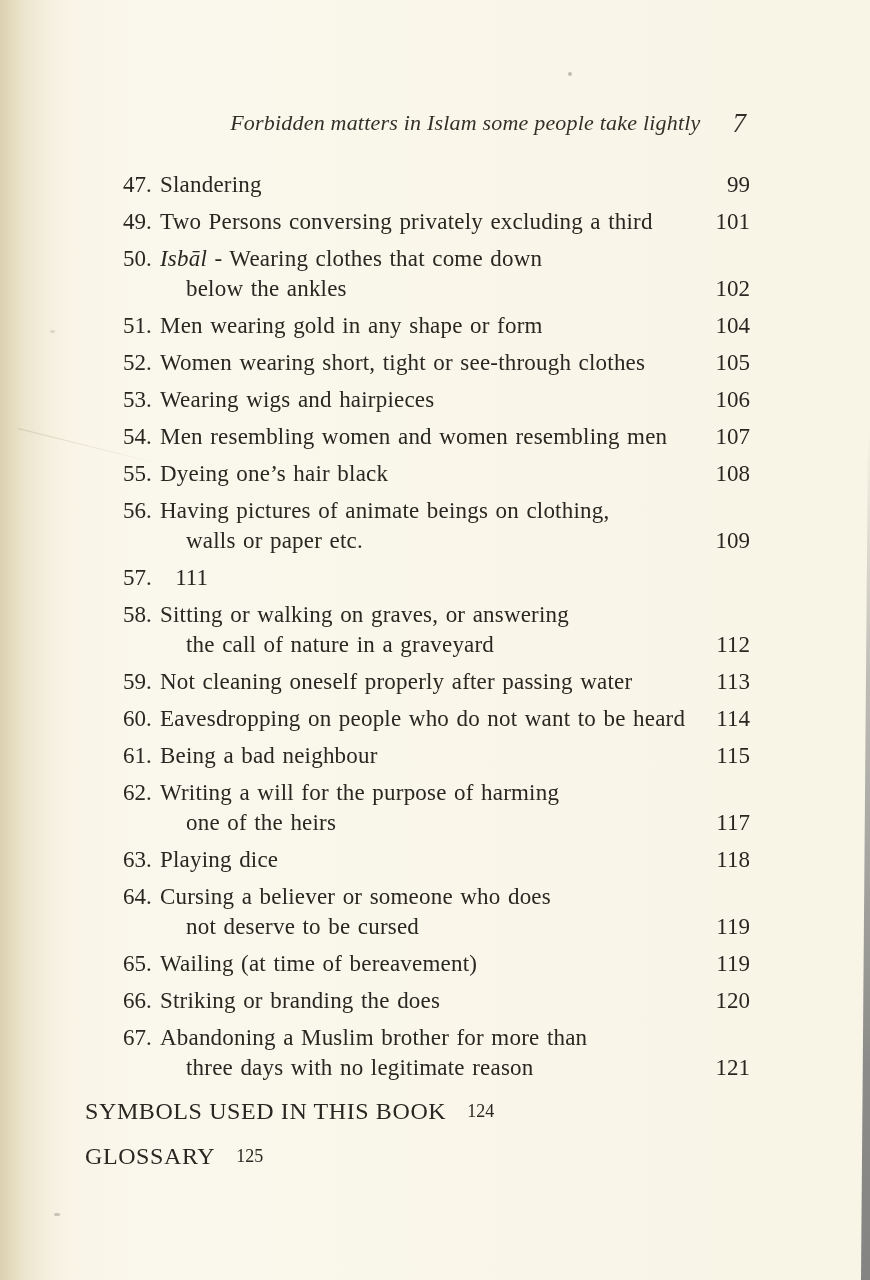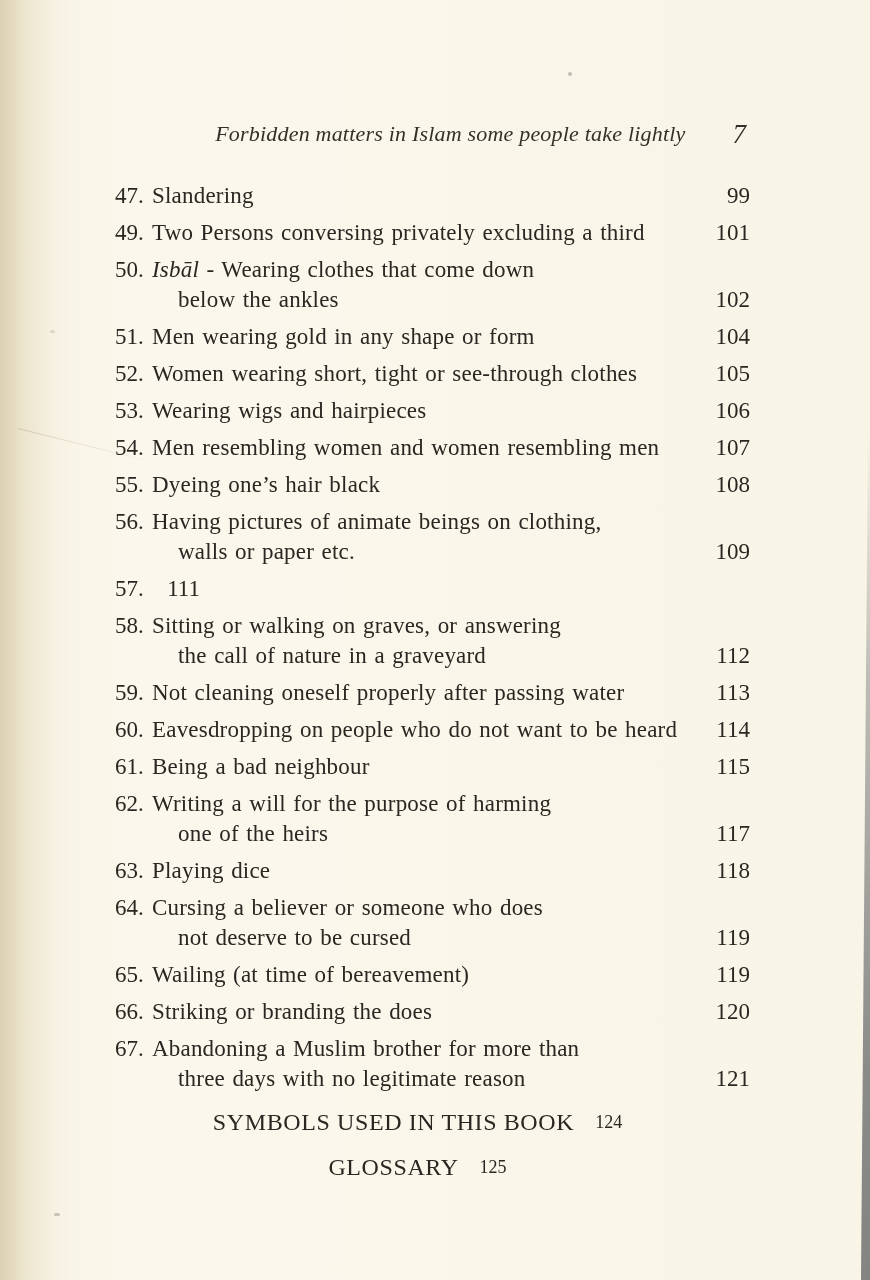--- a/index.html
+++ b/index.html
@@ -32,42 +32,42 @@
   .crease{
     position:absolute;left:18px;top:428px;width:150px;height:1px;
     background:linear-gradient(to right, rgba(160,150,120,.35), rgba(160,150,120,0));
     transform:rotate(14deg);transform-origin:left top;
   }
 
   .content{position:absolute;left:85px;top:0;width:665px;}
 
   
   .hdr{
-    display:flex;justify-content:flex-end;align-items:flex-start;gap:47px;
-    padding-top:108px;padding-right:4px;margin-top:11px;
+    display:flex;justify-content:flex-end;align-items:flex-start;gap:32px;
+    padding-top:108px;padding-right:4px;
   }
   .hdr-title{
     font-style:italic;font-size:22px;line-height:30px;letter-spacing:.2px;
     color:#33302a;
   }
   .hdr-folio{font-style:italic;font-size:27px;line-height:30px;color:#33302a;}
 
   
   .toc{margin-top:32px;padding-left:30px;font-size:23px;}
   .entry{display:flex;margin-bottom:7px;}
-  .num{flex:0 0 37px;line-height:30px;}
+  .num{flex:0 0 37px;line-height:30px;margin-left:8px;}
   .body{flex:1 1 auto;min-width:0;}
   .line{line-height:30px;word-spacing:1.5px;letter-spacing:.2px;white-space:nowrap;}
   .line.cont{padding-left:26px;}
   .it{font-style:italic;}
   .pg{flex:0 0 48px;text-align:right;line-height:30px;align-self:flex-end;}
 
   
   .toc-footer{margin-top:13px;font-size:24px;}
-  .fentry{display:flex;justify-content:center;margin-bottom:15px;}
+  .fentry{display:flex;justify-content:flex-start;margin-bottom:15px;}
   .flabel{line-height:30px;letter-spacing:.6px;}
   .fentry .pg{flex:0 0 48px;text-align:right;line-height:30px;font-size:18px;}
 </style>
 </head>
 <body>
 
 <div class="page">
   <div class="gutter"></div>
   <div class="crease"></div>
   <div class="speck s1"></div>

